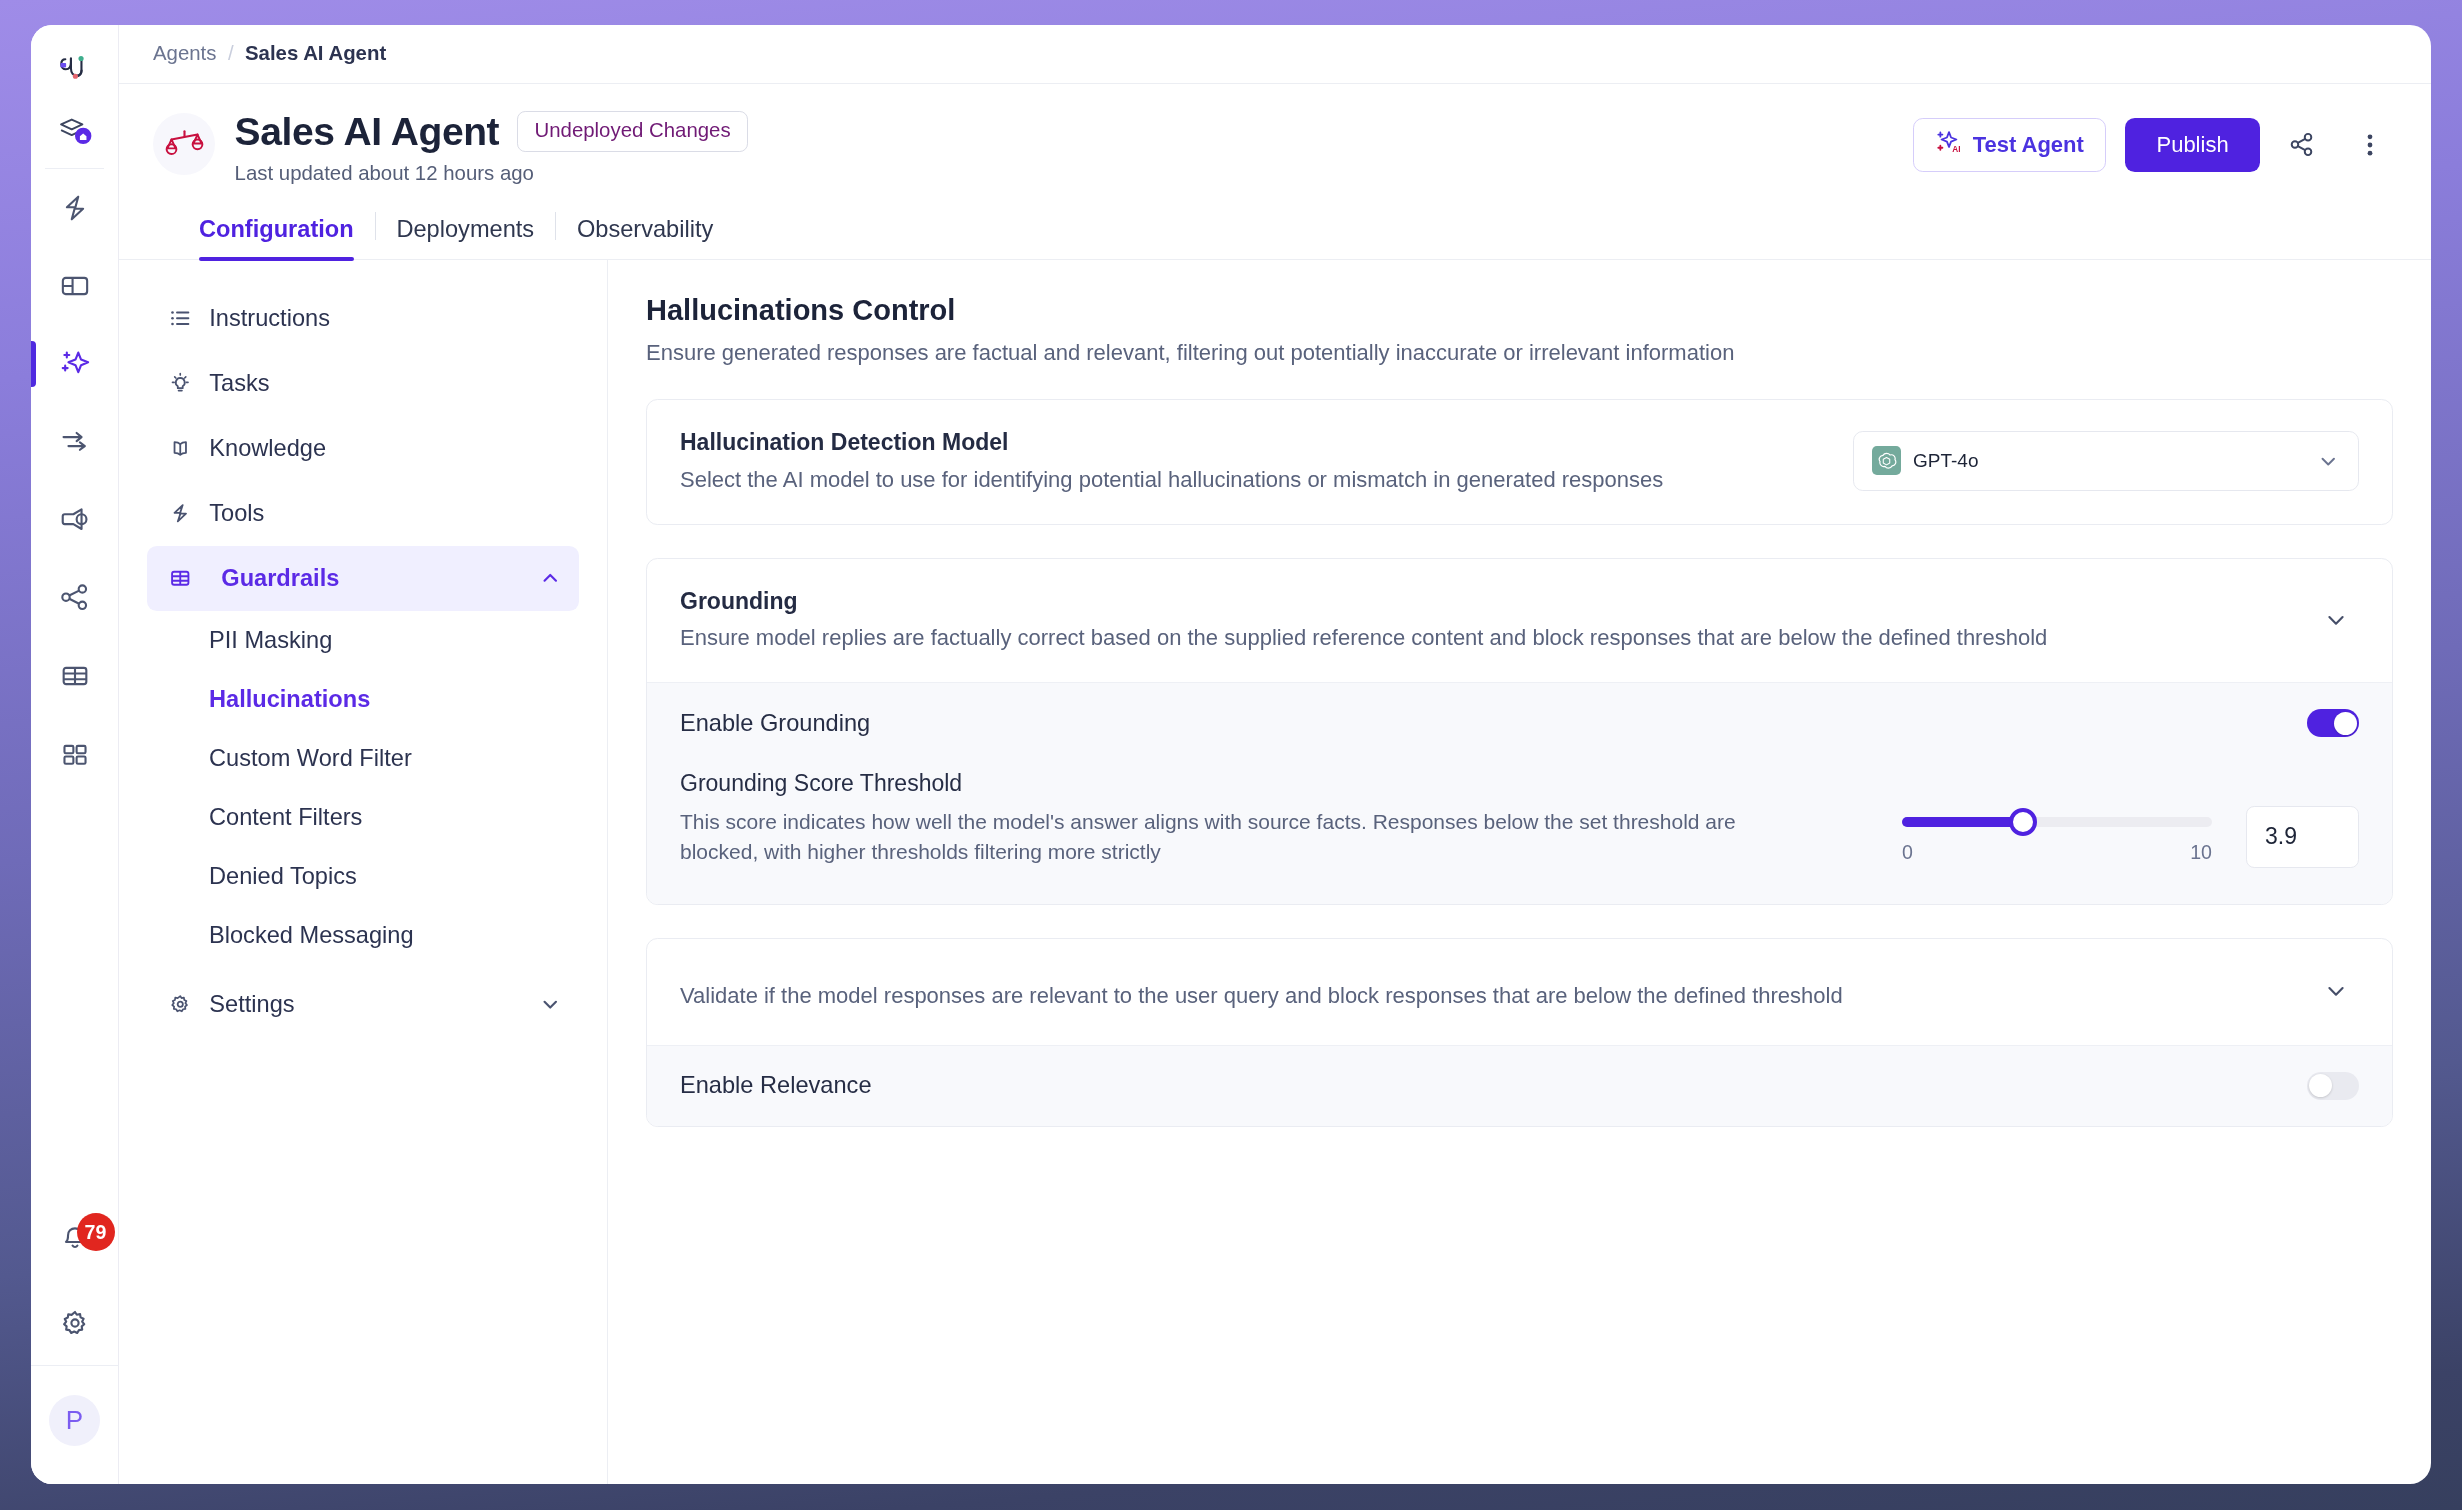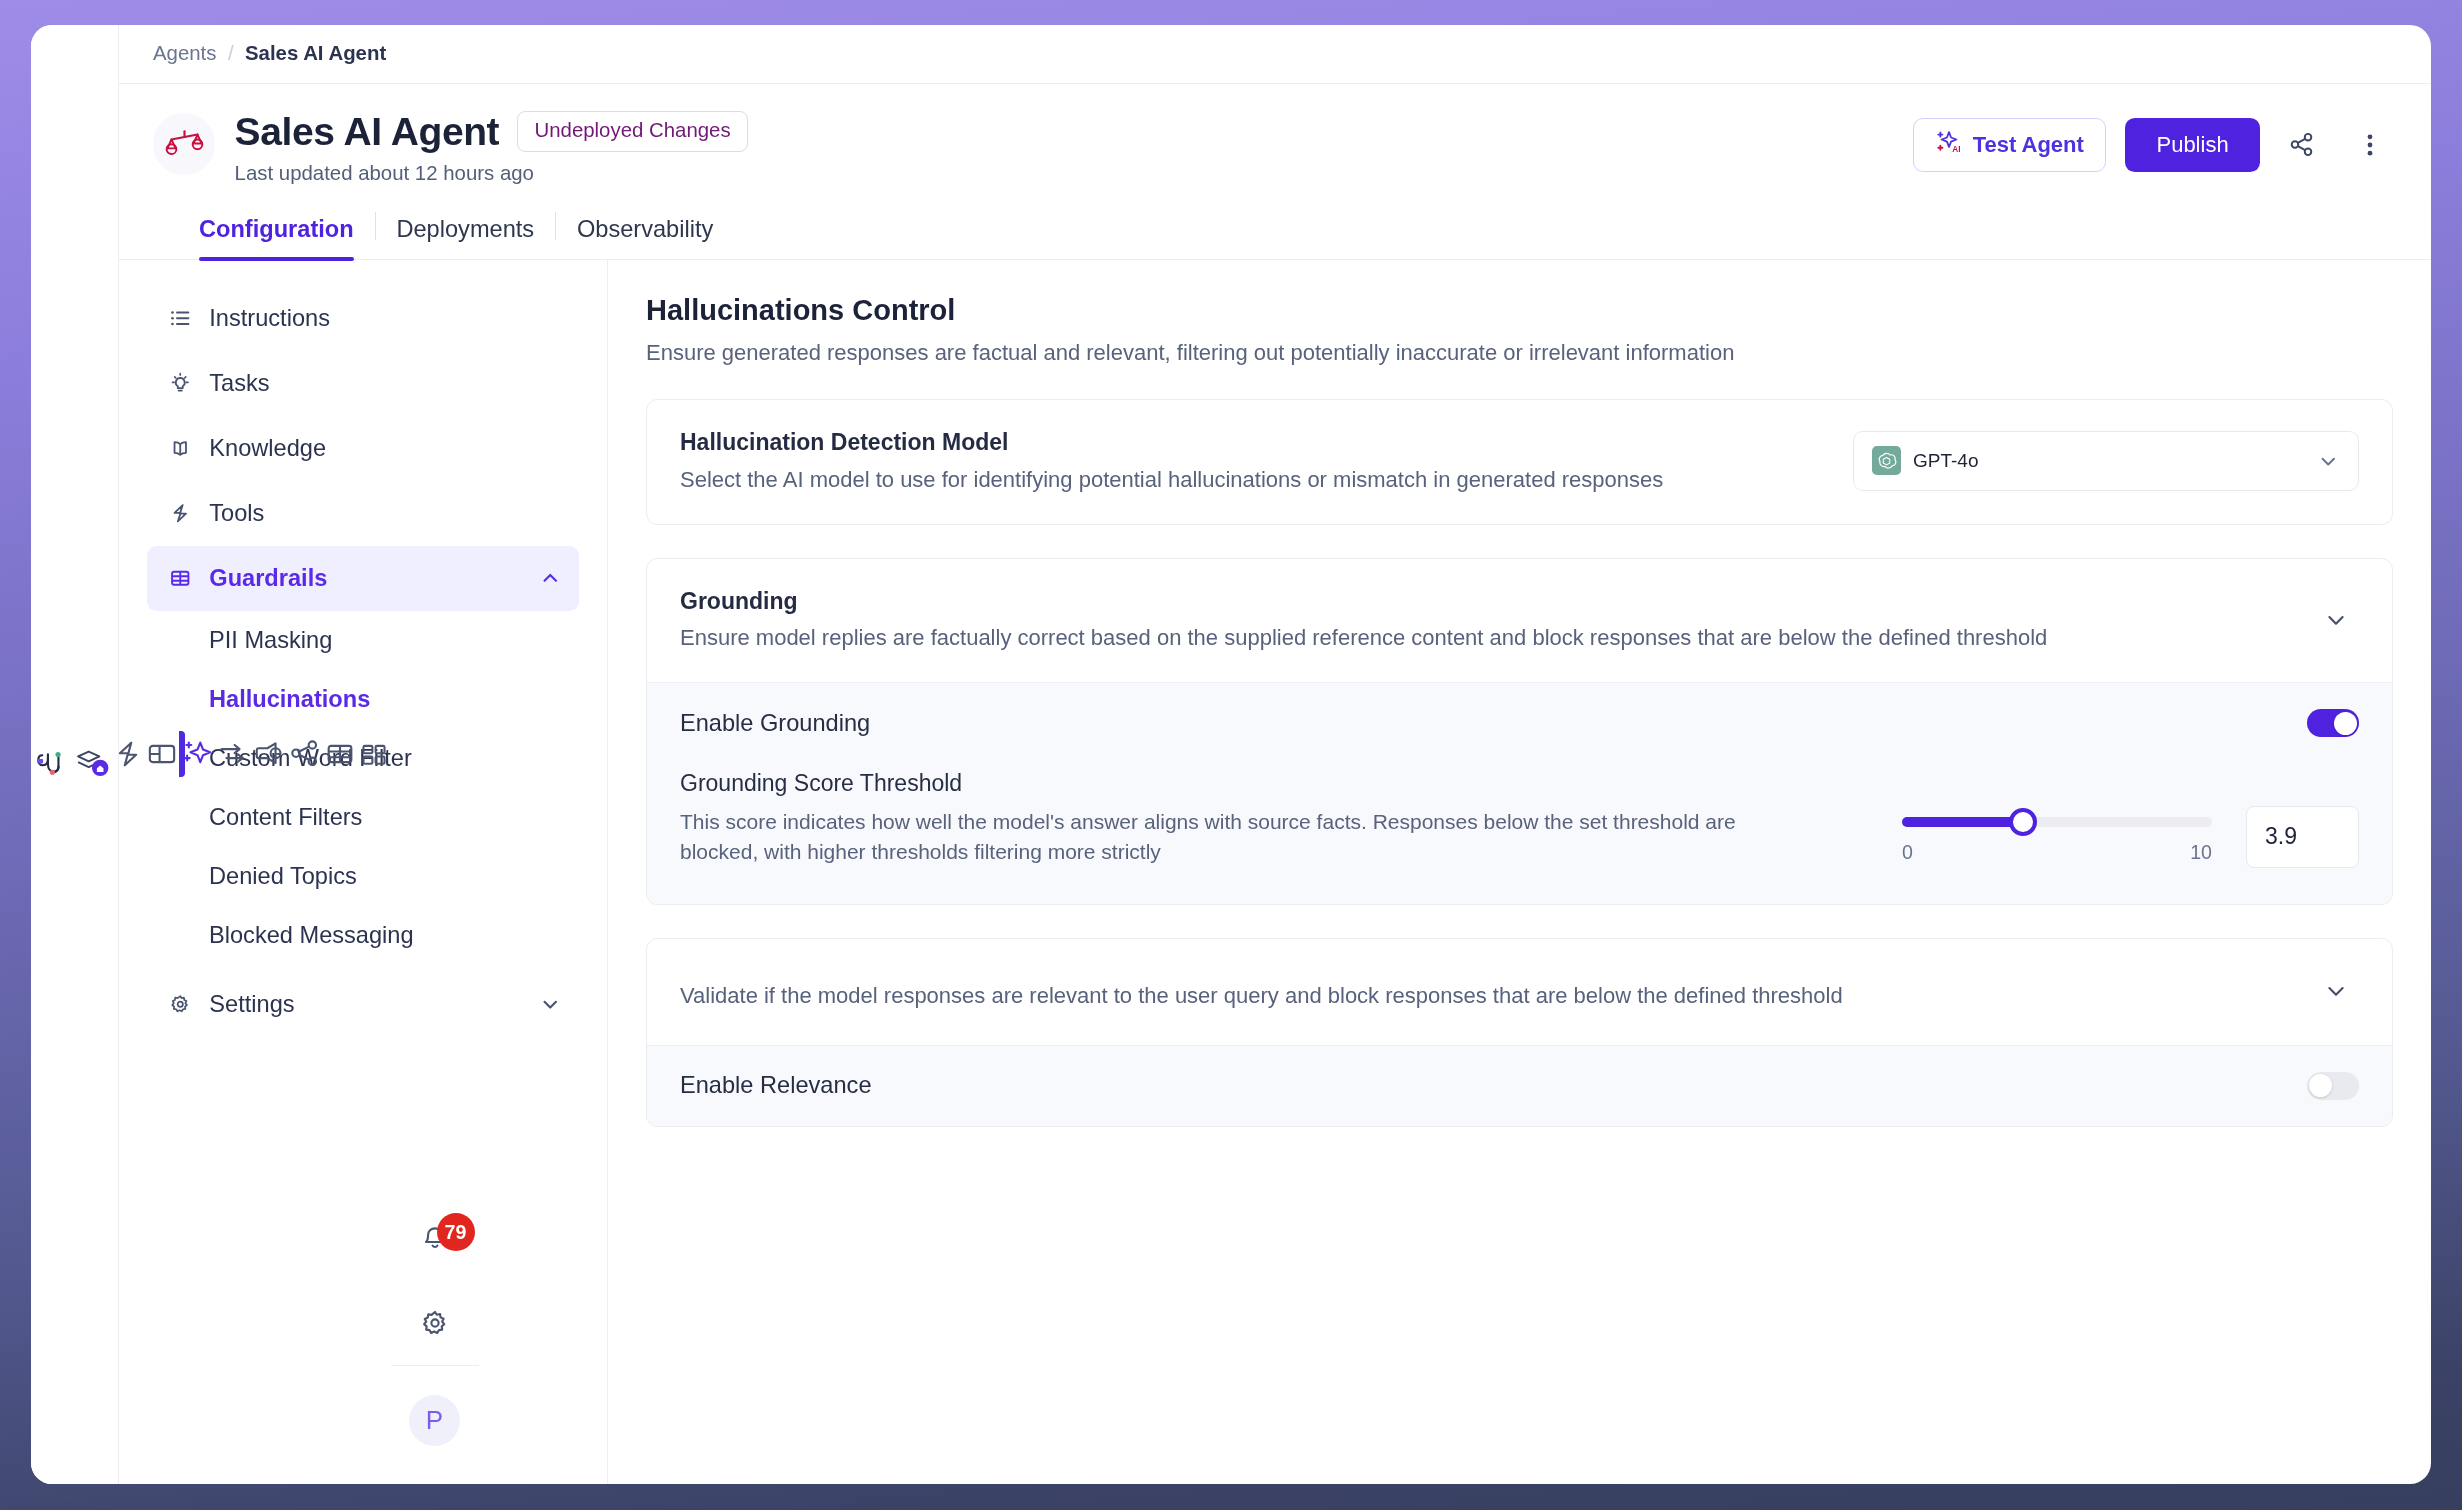--- a/index.html
+++ b/index.html
@@ -23,21 +23,21 @@
     display: flex;
   }
 
   
   .rail {
     width: 88px;
     flex: 0 0 88px;
     background: #ffffff;
     border-right: 0.8px solid #ececf3;
     display: flex;
-    flex-direction: row;
+    flex-direction: column;
     align-items: center;
     position: relative;
   }
   .rail-logo { margin-top: 21px; width: 46px; height: 46px; display:flex; align-items:center; justify-content:center; }
   .rail-home { margin-top: 18px; width: 46px; height: 42px; display:flex; align-items:center; justify-content:center; position: relative; }
   .rail-div { width: 59px; height: 0.8px; background: #eceef4; margin-top: 16.3px; }
   .rail-item {
     width: 88px; height: 78px;
     display: flex; align-items: center; justify-content: center;
     position: relative;
@@ -157,21 +157,21 @@
     border-right: 0.8px solid #eceef3;
     padding: 26px 28px 0 28px;
   }
   .nav-row {
     display: flex; align-items: center;
     height: 65px; padding: 0 16.3px;
     border-radius: 9.8px;
     color: #2c3350; font-size: 23.6px;
   }
   .nav-row .nav-ic { width: 33px; display:flex; align-items:center; justify-content:center; color:#4a5370; margin-right: 13px; }
-  .nav-row.sel { background: #f0efff; color: #5b2ae6; font-weight: 600; }
+  .nav-row.sel { background: #f0efff; color: #5b2ae6; font-weight: 600; gap: 12px; }
   .nav-row.sel .nav-ic { color: #5b2ae6; }
   .nav-row .chev { margin-left: auto; display:flex; }
   .nav-sub {
     height: 59px; display: flex; align-items: center;
     padding-left: 62px; font-size: 23.6px; color: #2c3350;
   }
   .nav-sub.sel { color: #5b2ae6; font-weight: 600; }
 
   
   .panel { flex: 1; padding: 34px 38px 0 38px; min-width: 0; overflow: hidden; }

